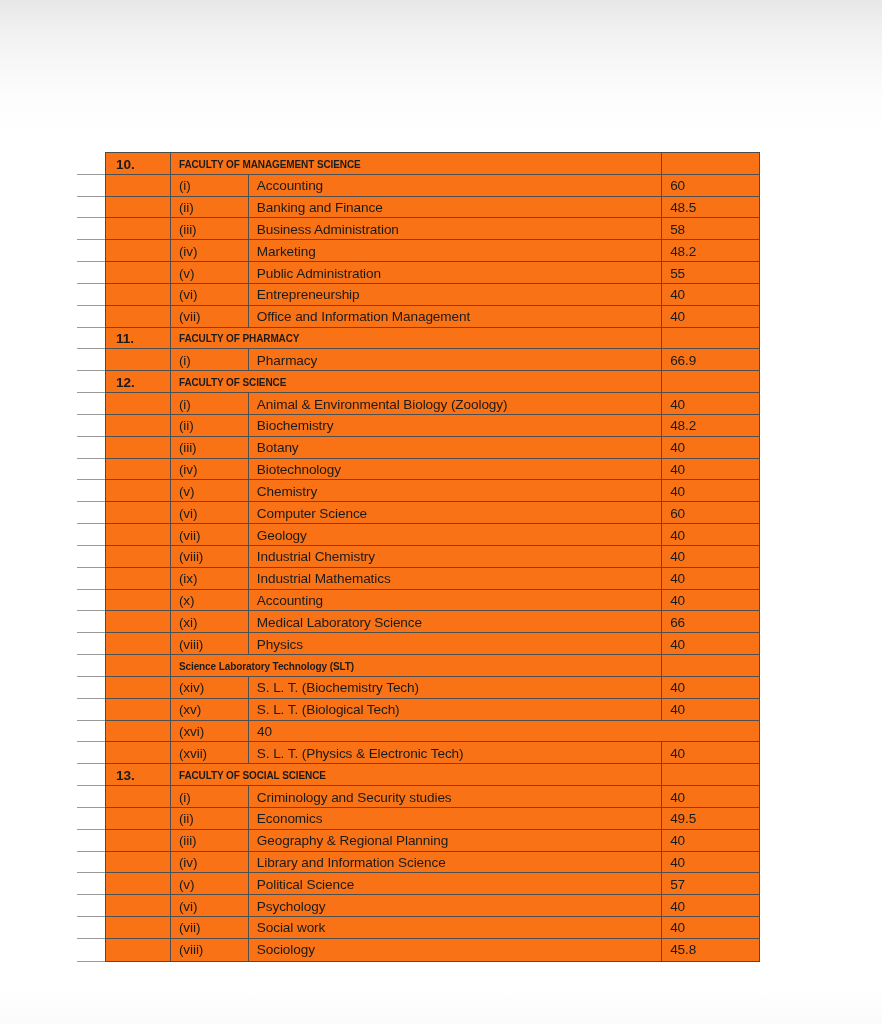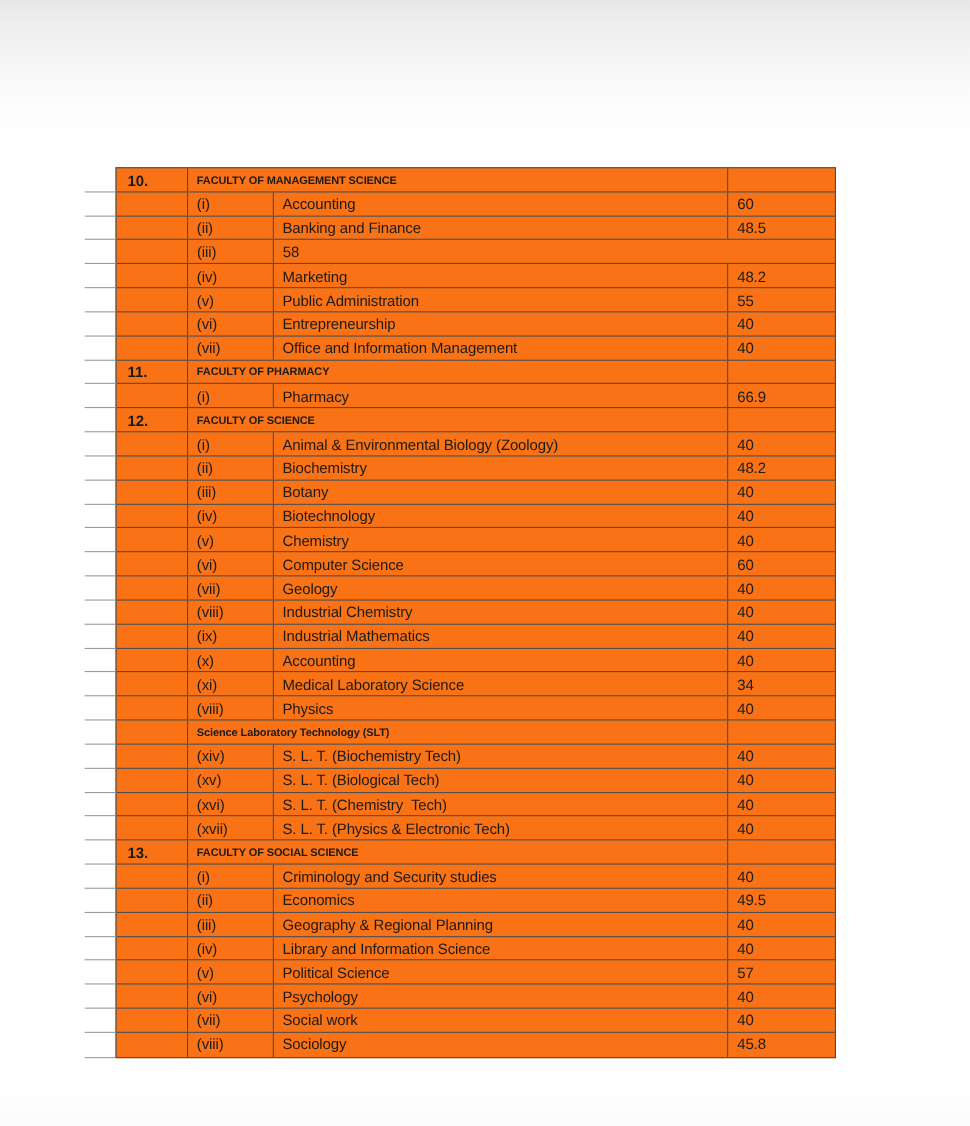--- a/index.html
+++ b/index.html
@@ -85,20 +85,21 @@
     </div>
     <div class="row">
       <div class="cell c-num"></div>
       <div class="cell c-numeral">(ii)</div>
       <div class="cell c-course">Banking and Finance</div>
       <div class="cell c-score">48.5</div>
     </div>
     <div class="row">
       <div class="cell c-num"></div>
       <div class="cell c-numeral">(iii)</div>
+      <div class="cell c-course">Business Administration</div>
       <div class="cell c-score">58</div>
     </div>
     <div class="row">
       <div class="cell c-num"></div>
       <div class="cell c-numeral">(iv)</div>
       <div class="cell c-course">Marketing</div>
       <div class="cell c-score">48.2</div>
     </div>
     <div class="row">
       <div class="cell c-num"></div>
@@ -191,21 +192,21 @@
     <div class="row">
       <div class="cell c-num"></div>
       <div class="cell c-numeral">(x)</div>
       <div class="cell c-course">Accounting</div>
       <div class="cell c-score">40</div>
     </div>
     <div class="row">
       <div class="cell c-num"></div>
       <div class="cell c-numeral">(xi)</div>
       <div class="cell c-course">Medical Laboratory Science</div>
-      <div class="cell c-score">34</div>
+      <div class="cell c-score">66</div>
     </div>
     <div class="row">
       <div class="cell c-num"></div>
       <div class="cell c-numeral">(viii)</div>
       <div class="cell c-course">Physics</div>
       <div class="cell c-score">40</div>
     </div>
     <div class="row">
       <div class="cell c-num"></div>
       <div class="cell c-title">Science Laboratory Technology (SLT)</div>
@@ -219,21 +220,20 @@
     </div>
     <div class="row">
       <div class="cell c-num"></div>
       <div class="cell c-numeral">(xv)</div>
       <div class="cell c-course">S. L. T. (Biological Tech)</div>
       <div class="cell c-score">40</div>
     </div>
     <div class="row">
       <div class="cell c-num"></div>
       <div class="cell c-numeral">(xvi)</div>
-      <div class="cell c-course">S. L. T. (Chemistry  Tech)</div>
       <div class="cell c-score">40</div>
     </div>
     <div class="row">
       <div class="cell c-num"></div>
       <div class="cell c-numeral">(xvii)</div>
       <div class="cell c-course">S. L. T. (Physics &amp; Electronic Tech)</div>
       <div class="cell c-score">40</div>
     </div>
     <div class="row">
       <div class="cell c-num">13.</div>

